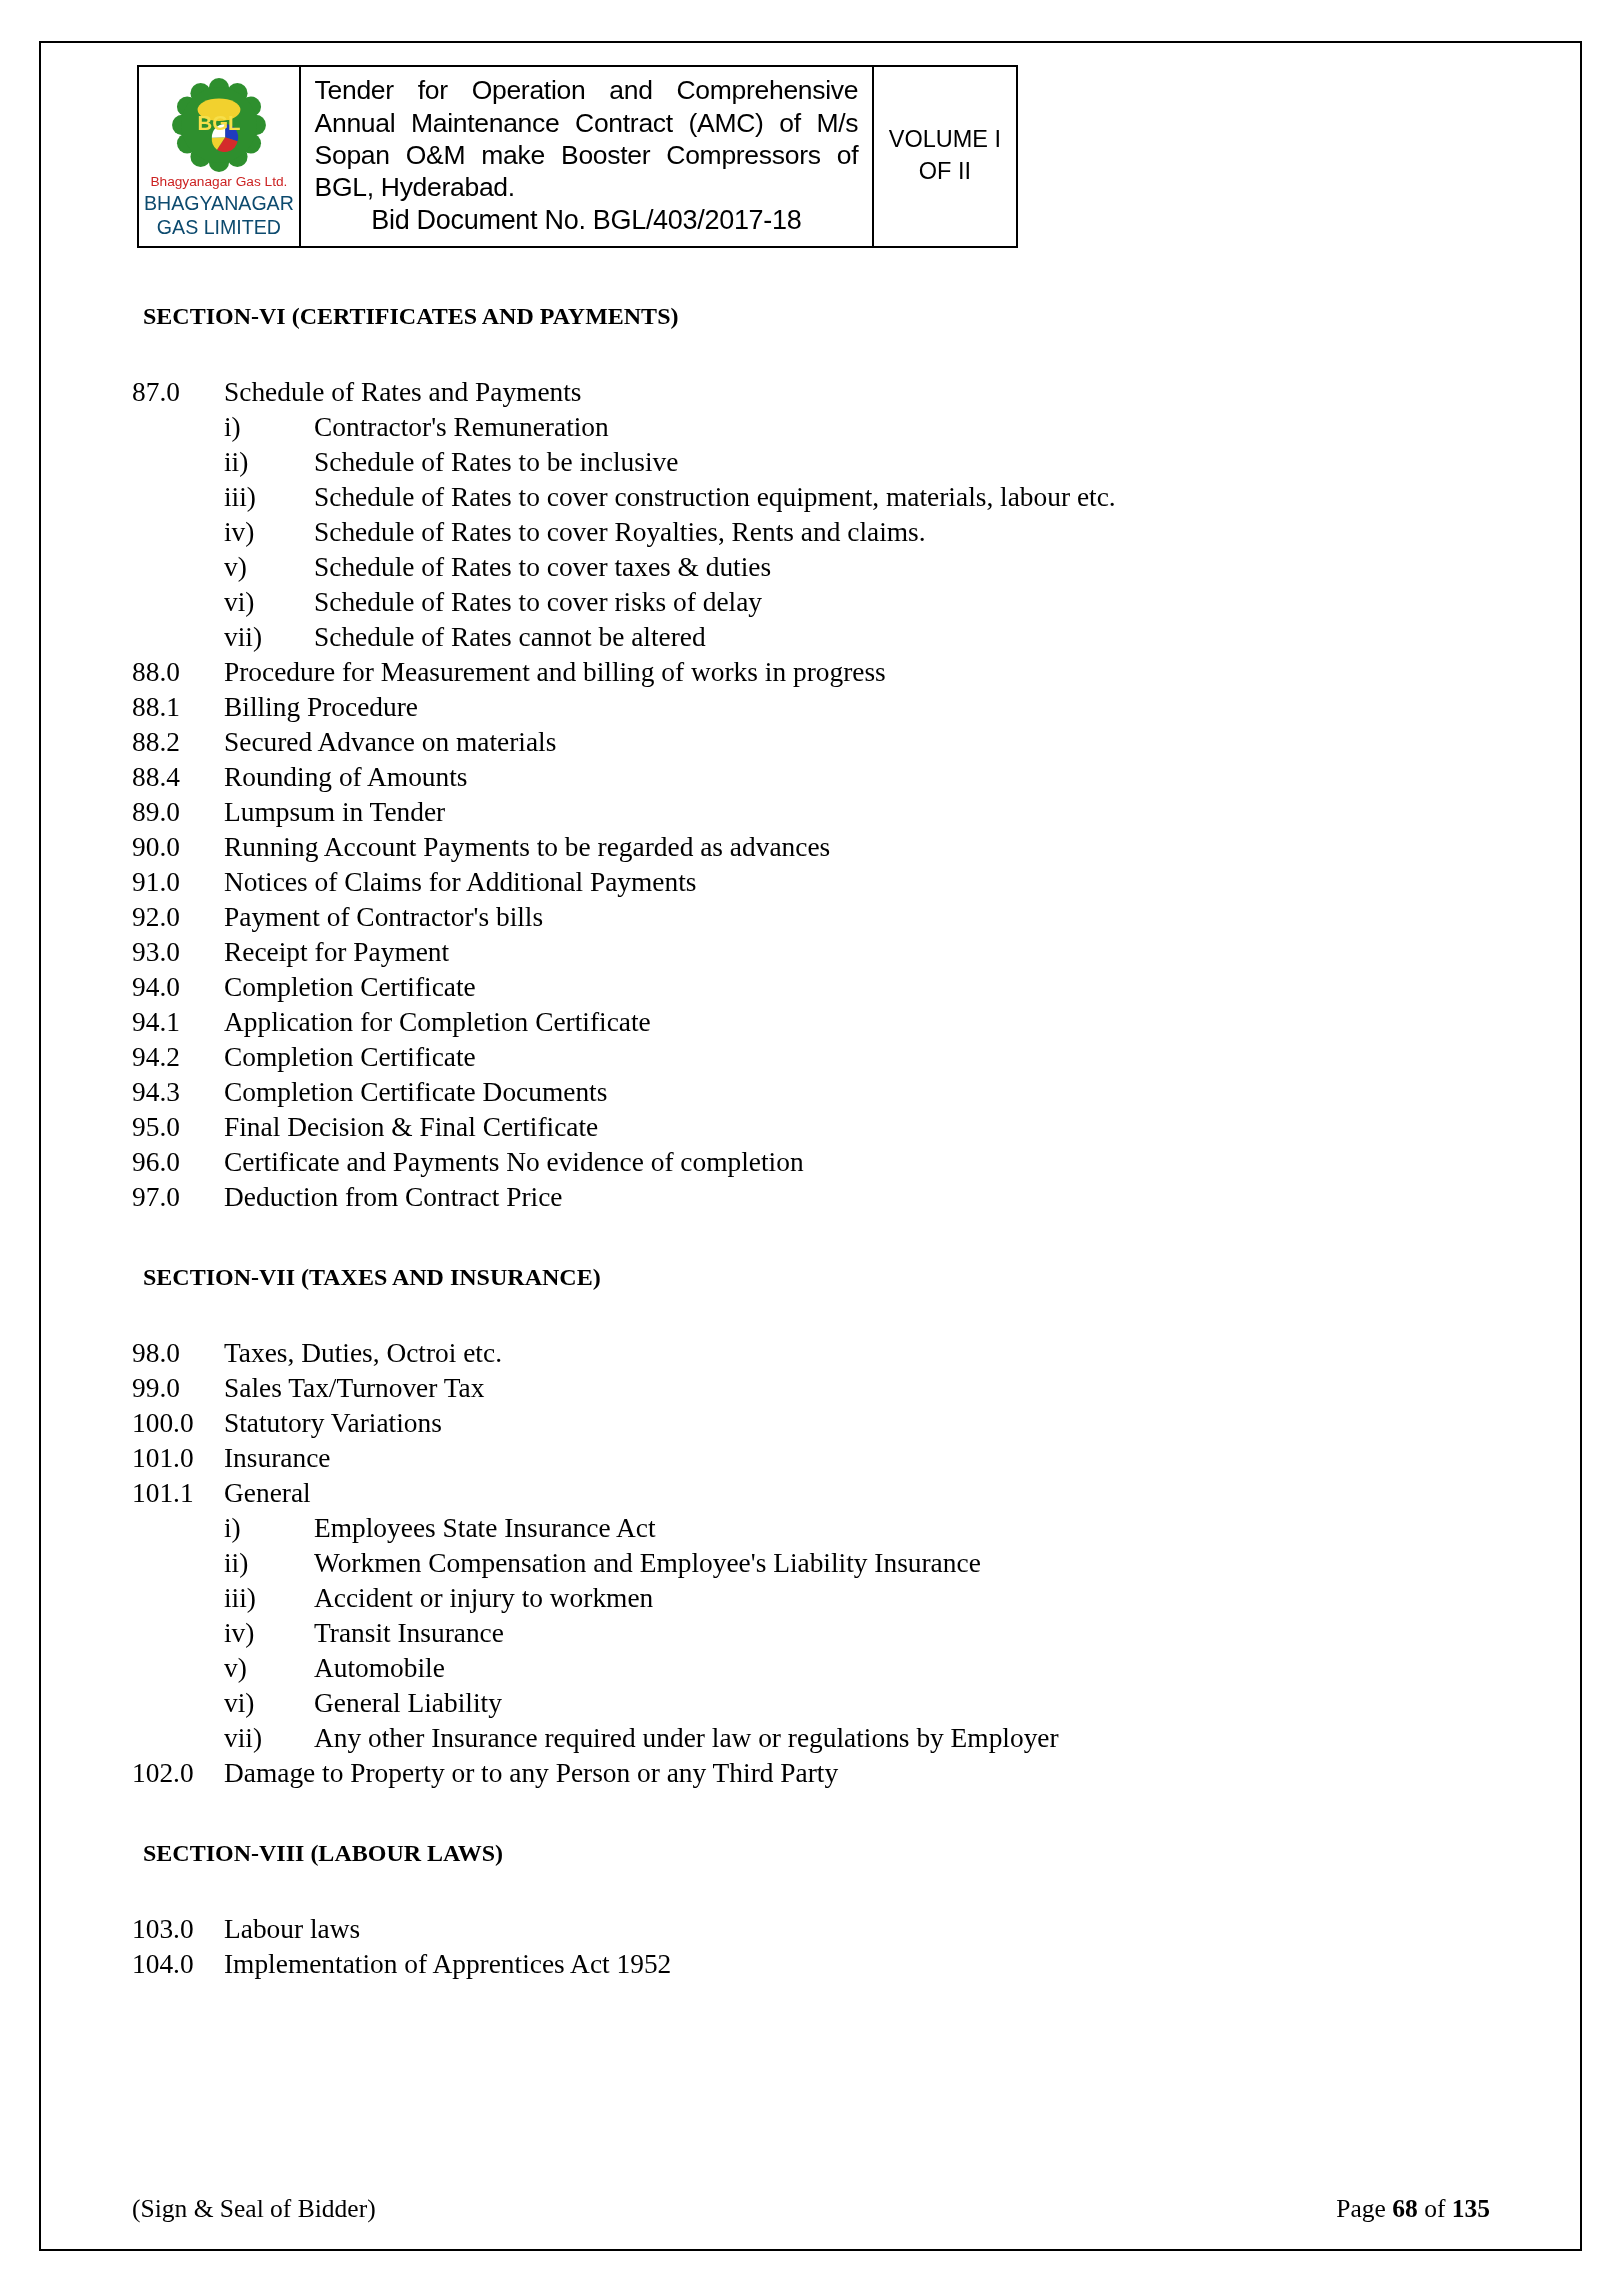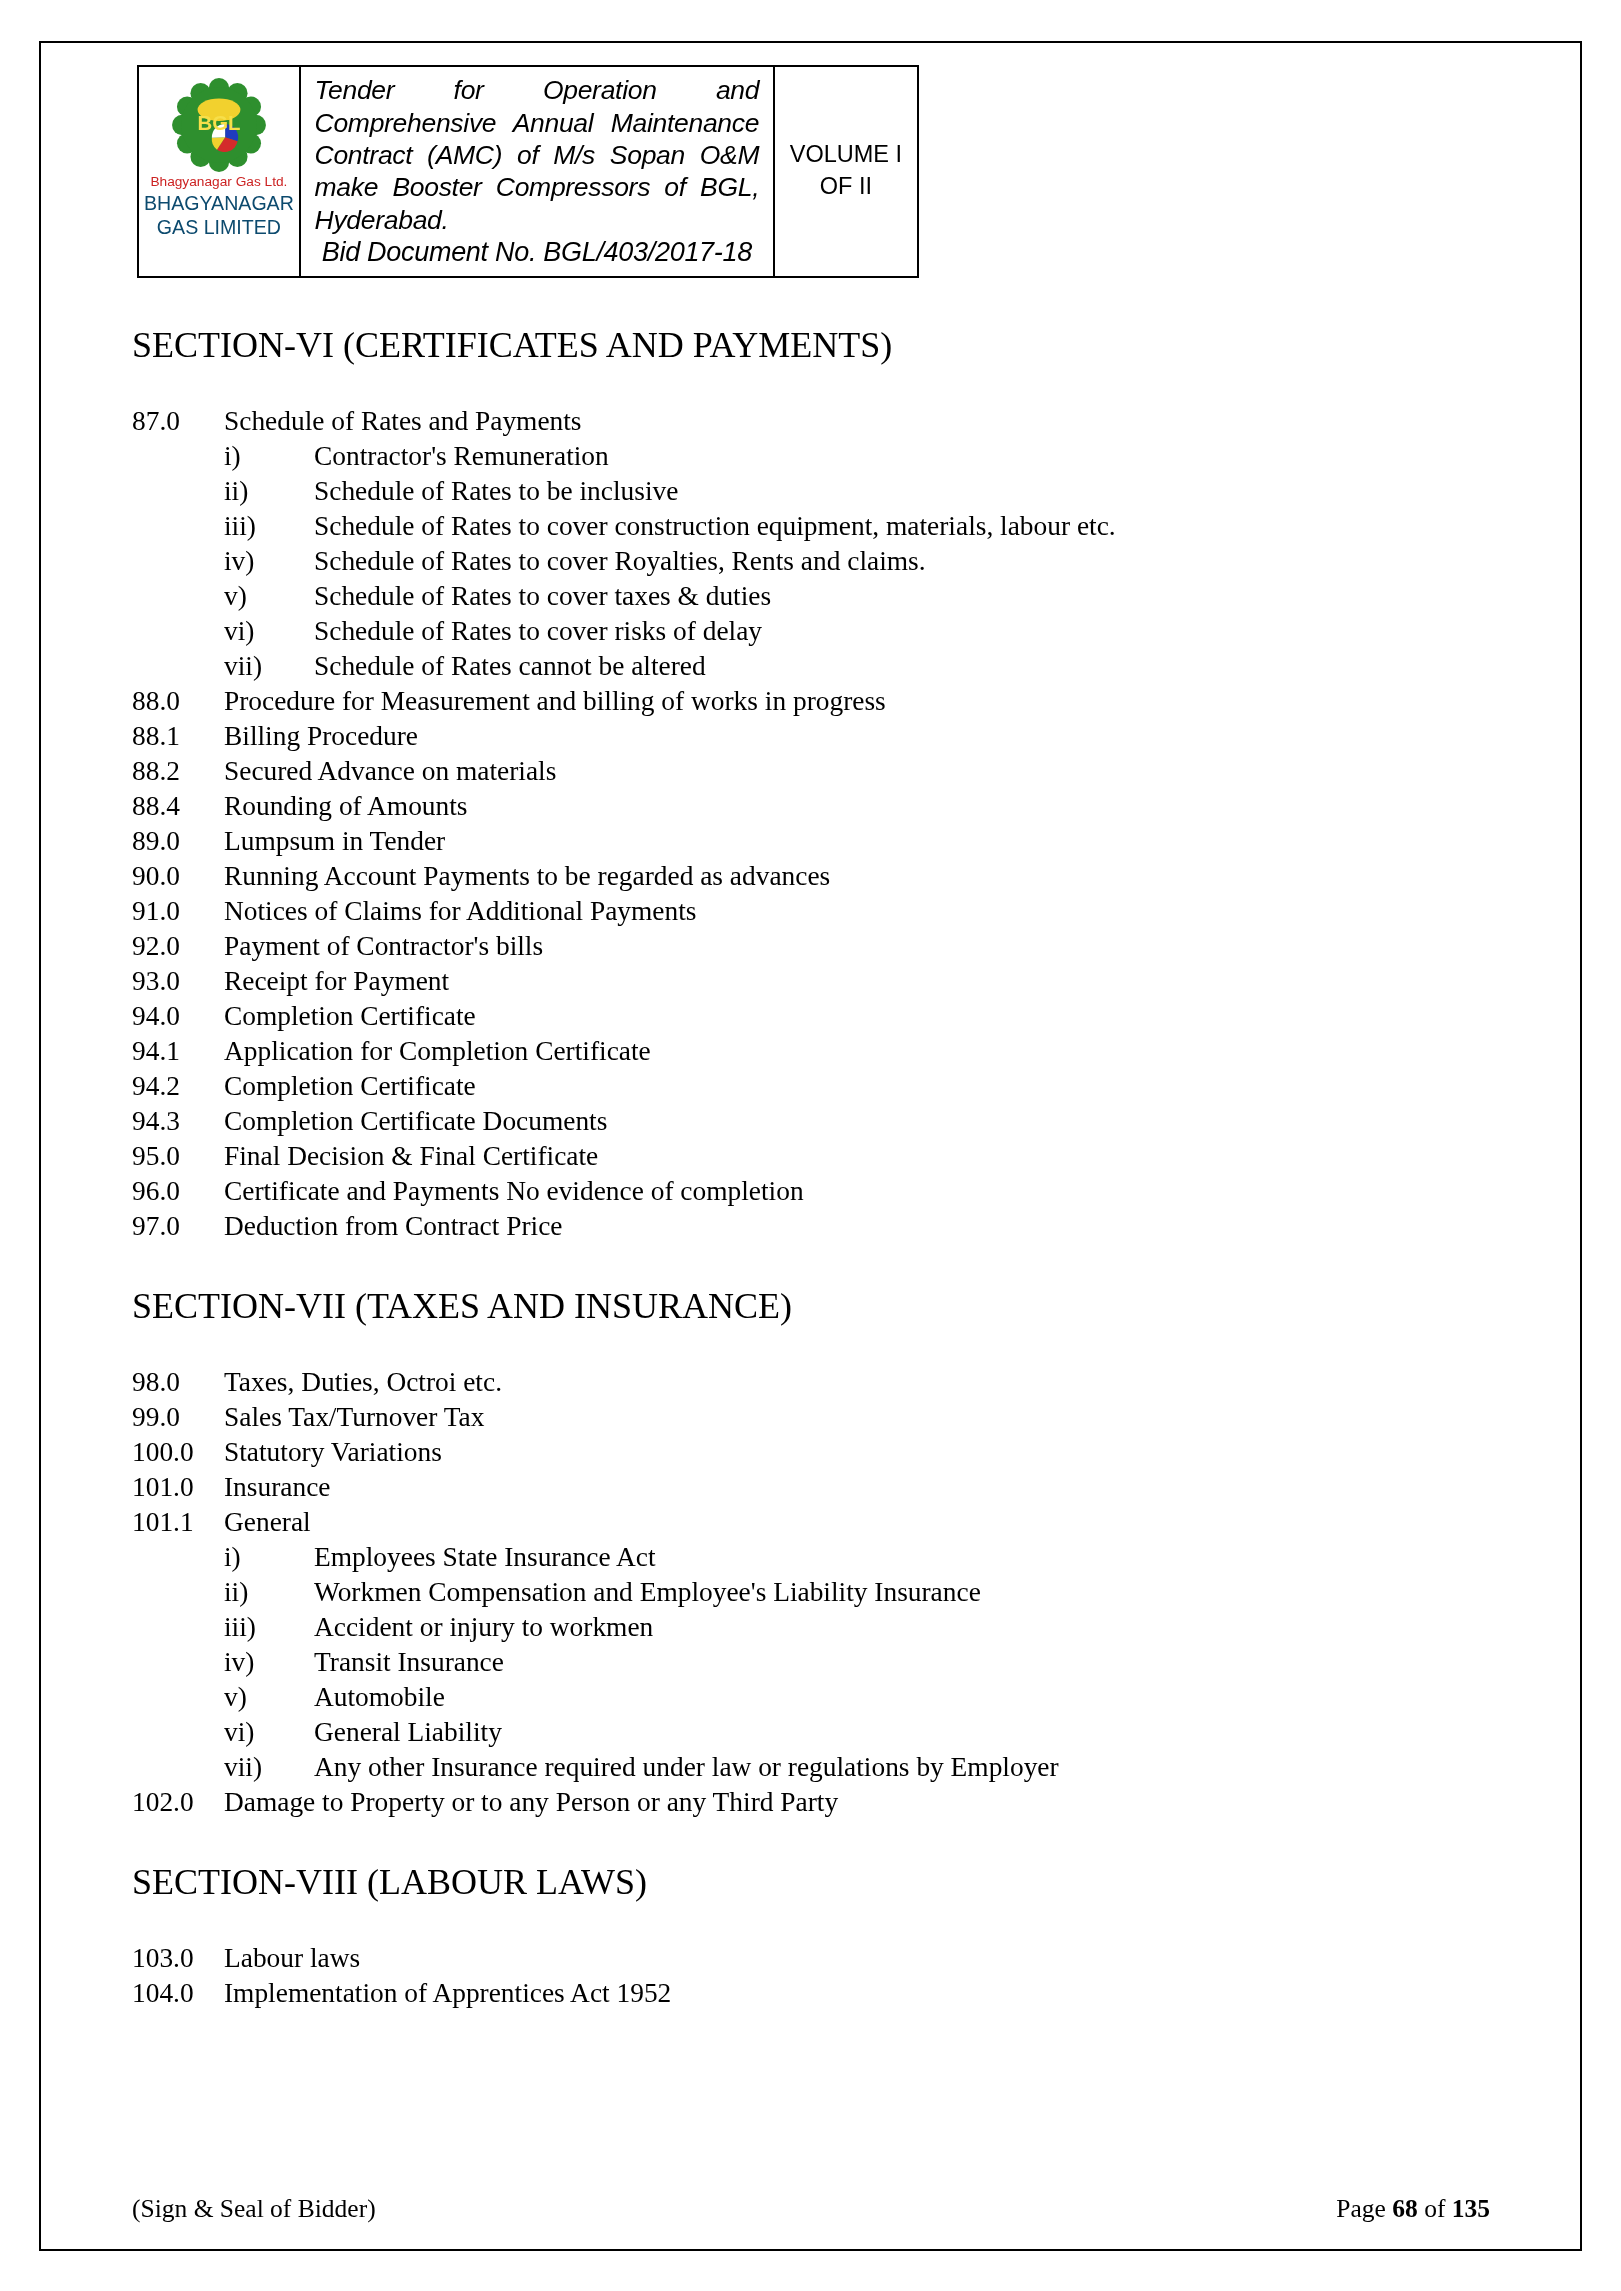--- a/index.html
+++ b/index.html
@@ -24,34 +24,34 @@
     font-family:"Liberation Sans", sans-serif;
   }
   .cell { border-right:2px solid #000; }
   .cell:last-child { border-right:none; }
   .logo-cell {
     width:162px; display:flex; flex-direction:column; align-items:center;
     padding:7.8px 5.9px 5.9px 5.9px; text-align:center;
   }
   .logo-sub { font-size:13.7px; color:#cc2222; line-height:1.1; margin-top:-2px; }
   .org-name { font-size:19.6px; color:#0c4a6e; line-height:1.22; margin-top:2.9px; letter-spacing:0px; }
-  .title-cell { width:474px; padding:7.8px 13.7px 5.9px 13.7px;font-style:italic; }
+  .title-cell { width:573px; padding:7.8px 13.7px 5.9px 13.7px; }
   .title-text {
     font-size:26.5px; line-height:1.22; text-align:justify; letter-spacing:-0.3px;
   }
   .bid-doc { font-size:27px; line-height:1.25; text-align:center; letter-spacing:-0.3px; }
   .volume-cell {
     width:142px; display:flex; flex-direction:column; justify-content:center; align-items:center;
     font-size:23.5px; line-height:1.35; text-align:center;
   }
   
   .sections { margin-top:5.9px; }
   .section-heading {
-    font-weight:normal; font-size:36px; line-height:35px;
-    margin:45px 0 41px 0;
+    font-weight:bold; font-size:24px; line-height:35px;
+    margin:45px 0 41px 11px;
   }
   .toc-row { display:flex; font-size:27.4px; line-height:35px; }
   .toc-num { width:92px; flex-shrink:0; }
   .toc-row.sub { padding-left:92px; }
   .toc-row.sub .toc-num { width:90px; }
   .toc-text { flex:1; }
   
   .doc-footer {
     margin-top:auto; display:flex; justify-content:space-between; align-items:baseline;
     font-size:25.5px; line-height:31px;

